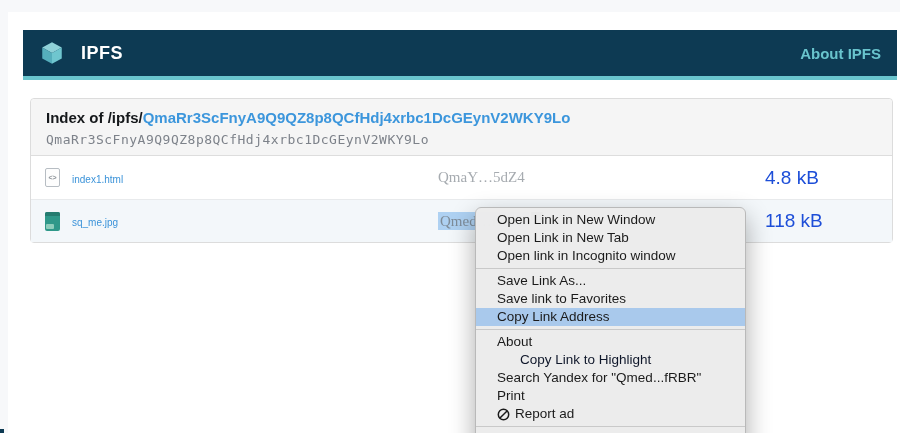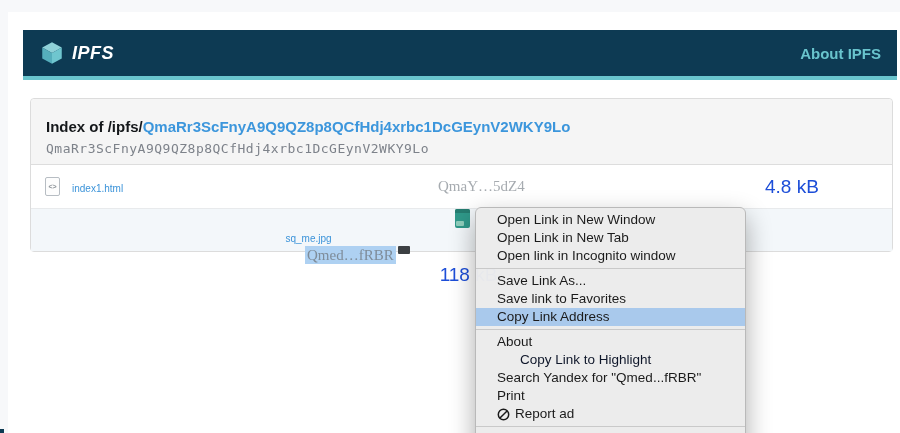--- a/index.html
+++ b/index.html
@@ -5,37 +5,37 @@
   html,body{margin:0;padding:0;}
   body{font-family:"Liberation Sans", sans-serif; background:#f7f8fa;}
   #screen{position:relative;width:900px;height:433px;background:#f7f8fa;overflow:hidden;}
 
   
   .page-panel{position:absolute;left:8px;top:12px;right:0;bottom:0;background:#ffffff;}
 
   
   .site-header{position:absolute;left:23px;top:30px;width:874px;height:50px;background:#0d3a53;
     border-bottom:4px solid #69c4cd;display:flex;align-items:center;padding:0 16px;box-sizing:border-box;}
-  .brand{display:flex;align-items:center;gap:7px;font-style:italic;}
+  .brand{display:flex;align-items:center;gap:16px;}
   .brand-name{color:#ffffff;font-size:18px;font-weight:bold;letter-spacing:.5px;}
   .header-spacer{flex:1;}
   .about-link{color:#69c4cd;font-size:15px;font-weight:600;text-decoration:none;cursor:pointer;}
 
   
   .listing{position:absolute;left:30px;top:98px;width:863px;background:#fff;
     border:1px solid #dcdcdc;border-radius:4px;box-sizing:border-box;}
   .listing-header{background:#f5f5f5;border-bottom:1px solid #ddd;border-radius:4px 4px 0 0;
     padding:9px 15px 8px 15px;}
-  .listing-title{font-size:15px;font-weight:bold;color:#15181b;line-height:20px;white-space:nowrap;margin-top:9px;}
+  .listing-title{font-size:15px;font-weight:bold;color:#15181b;line-height:20px;white-space:nowrap;}
   .listing-title a{color:#3c96dc;text-decoration:none;cursor:pointer;}
   .listing-subhash{font-family:"DejaVu Sans Mono","Liberation Mono",monospace;font-size:13px;
     color:#7d828a;letter-spacing:.5px;margin-top:4px;white-space:nowrap;}
 
   .file-row{display:flex;align-items:center;height:43px;padding-left:14px;box-sizing:border-box;}
-  .file-row + .file-row{border-top:1px solid #e8eaec;flex-direction:column;}
+  .file-row + .file-row{border-top:1px solid #e8eaec;}
   .row-alt{background:#f3f7fa;}
   .cell-icon{width:18px;margin-right:9px;display:flex;align-items:center;}
   .cell-name{width:366px;}
   .cell-name a{color:#3b93d9;font-size:10px;text-decoration:none;cursor:pointer;}
   .cell-hash{width:327px;font-family:Liberation Serif, serif;font-size:15px;color:#a6abb0;}
   .cell-size{font-size:19px;color:#1d4ed8;}
 
   .hash-selected{background:#aed1f2;color:#7e8c99;padding:1px 2px;position:relative;}
   .target-marker{position:absolute;left:58px;top:-2px;width:12px;height:8px;background:#3c4043;border-radius:1px;}
 

